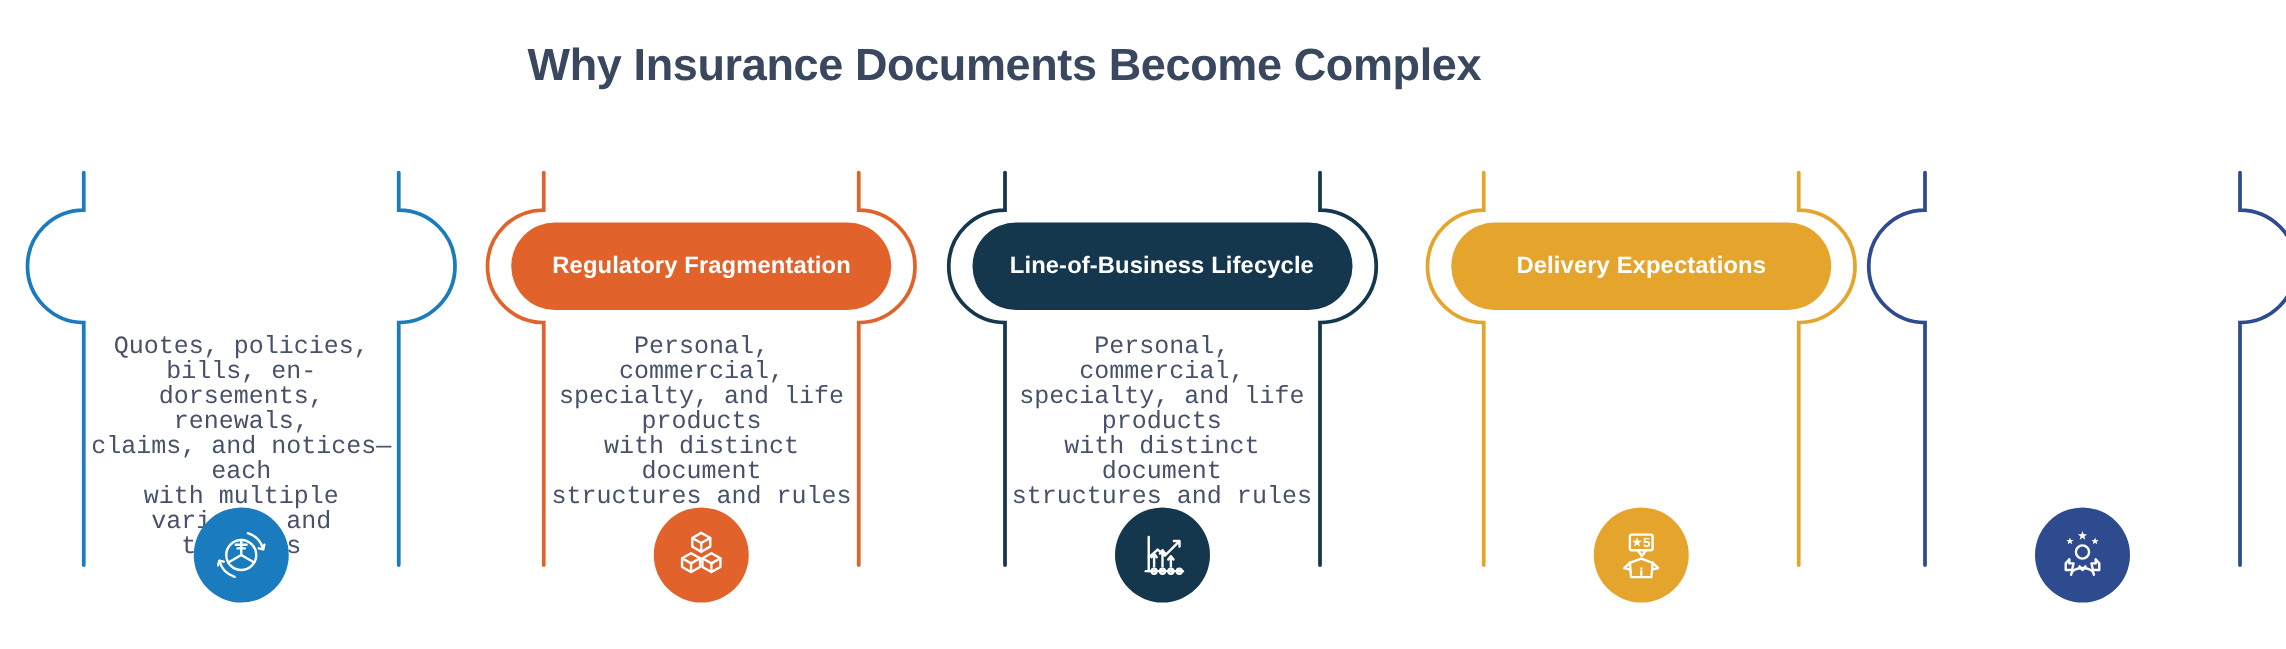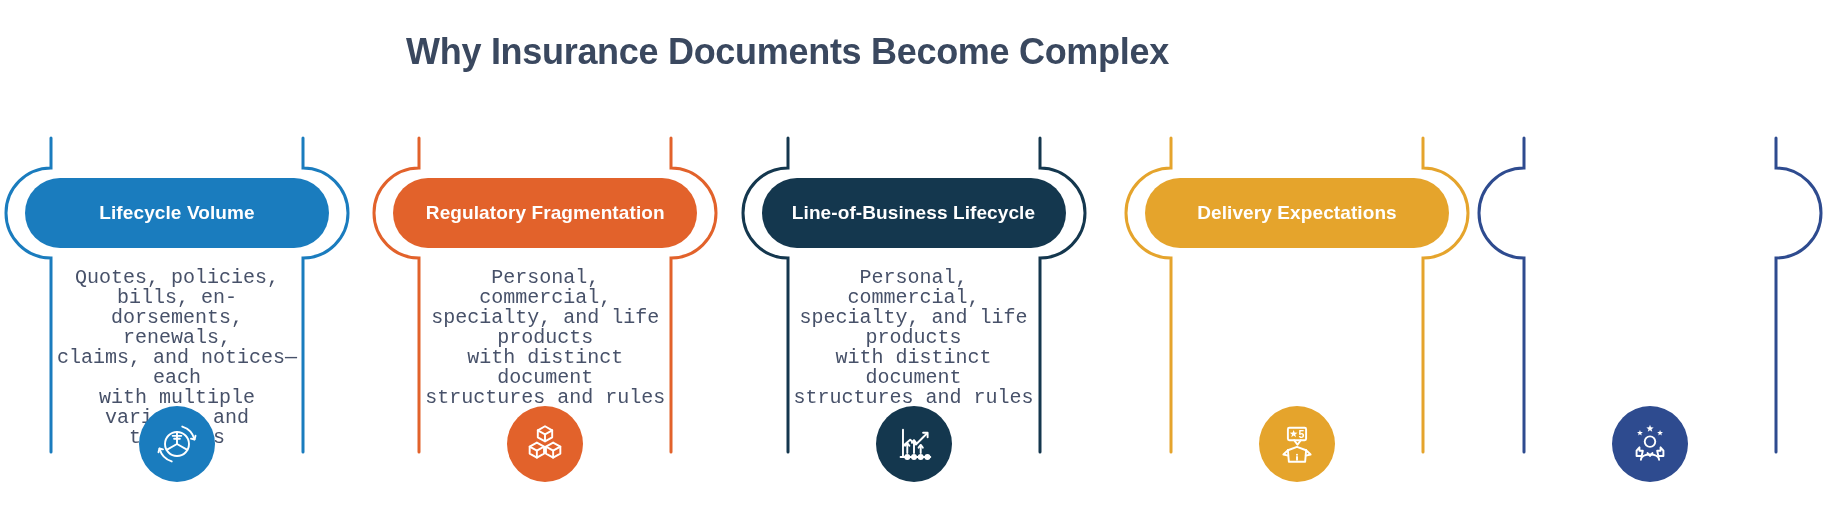--- a/index.html
+++ b/index.html
@@ -1,20 +1,20 @@
 <!DOCTYPE html>
 <html><head>
 <meta charset="utf-8">
 <style>
   html,body{margin:0;padding:0;}
   body{
     width:1829px;height:519px;background:#ffffff;overflow:hidden;position:relative;
     font-family:"Liberation Sans","DejaVu Sans",sans-serif;
   }
-  .canvas{position:absolute;inset:0;}
+  .canvas{position:absolute;inset:0;margin-left:16px;}
   .main-title{
     position:absolute;top:32px;left:0;width:1575px;text-align:center;
     font-size:36px;font-weight:700;letter-spacing:-0.3px;color:#3a485f;line-height:1.1;
   }
   .card{
     position:absolute;top:122px;width:368px;height:375px;
   }
   .bracket{position:absolute;left:0;top:0;}
   .bracket path{fill:none;stroke:var(--accent);stroke-width:3;stroke-linecap:round;}
   .pill{
@@ -39,23 +39,20 @@
 <body>
 
 <div class="canvas">
   <div class="main-title">Why Insurance Documents Become Complex</div>
   <div id="cards">
   <div class="card" style="--accent: #1a7cbe; left: -7px;">
     <svg class="bracket" width="368" height="365" viewBox="0 0 368 365">
       <path d="M58 16 V46 A45 45 0 0 0 58 136 V330"></path>
       <path d="M310 16 V46 A45 45 0 0 1 310 136 V330"></path>
     </svg>
-    <div class="pill">
-      <span class="pill-label">Lifecycle Volume</span>
-    </div>
     <div class="card-body">Quotes, policies, bills, en-
 dorsements, renewals,
 claims, and notices—each
 with multiple variants and
 triggers</div>
     <div class="icon-circle">
           <svg width="46" height="46" viewBox="0 0 48 48">
     <circle cx="24" cy="24" r="12.5"></circle>
     <path d="M24 24 V11.5"></path>
             <path d="M24 24 L34.8 30.2"></path>

